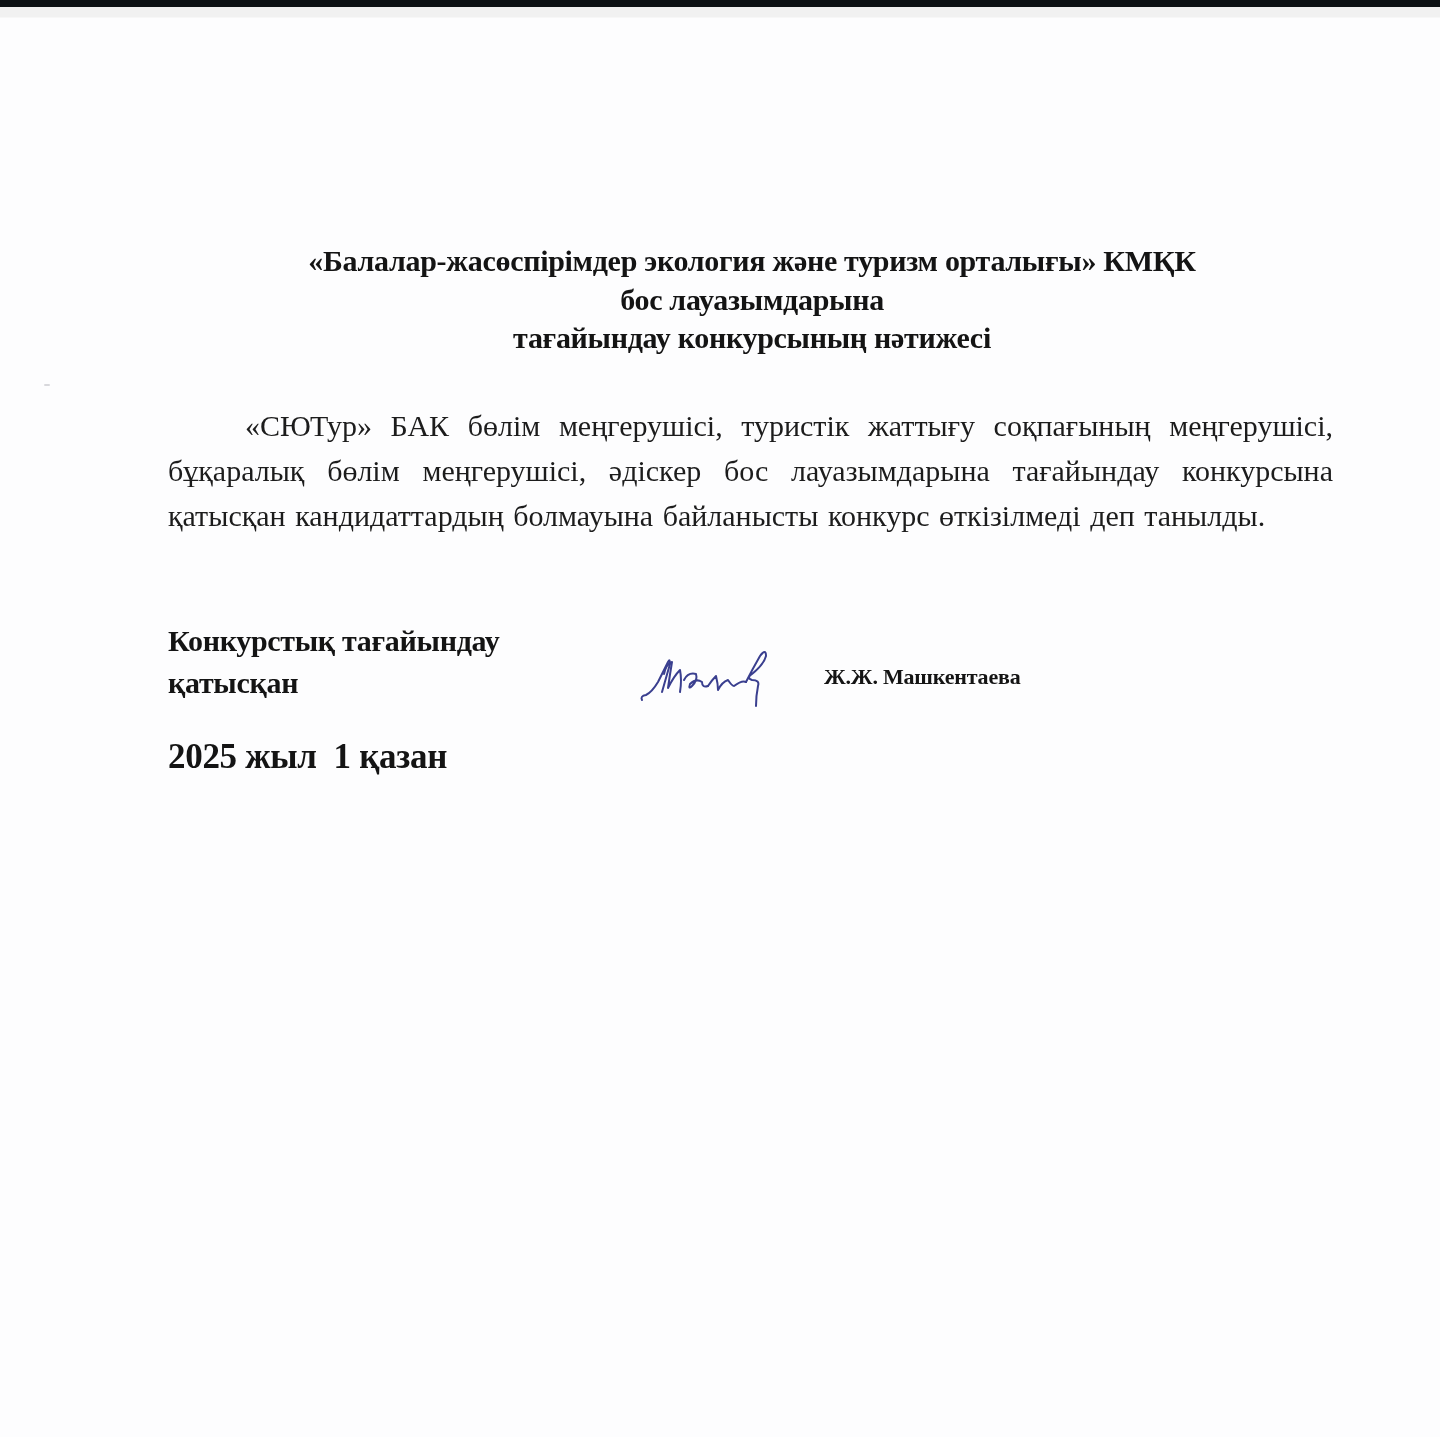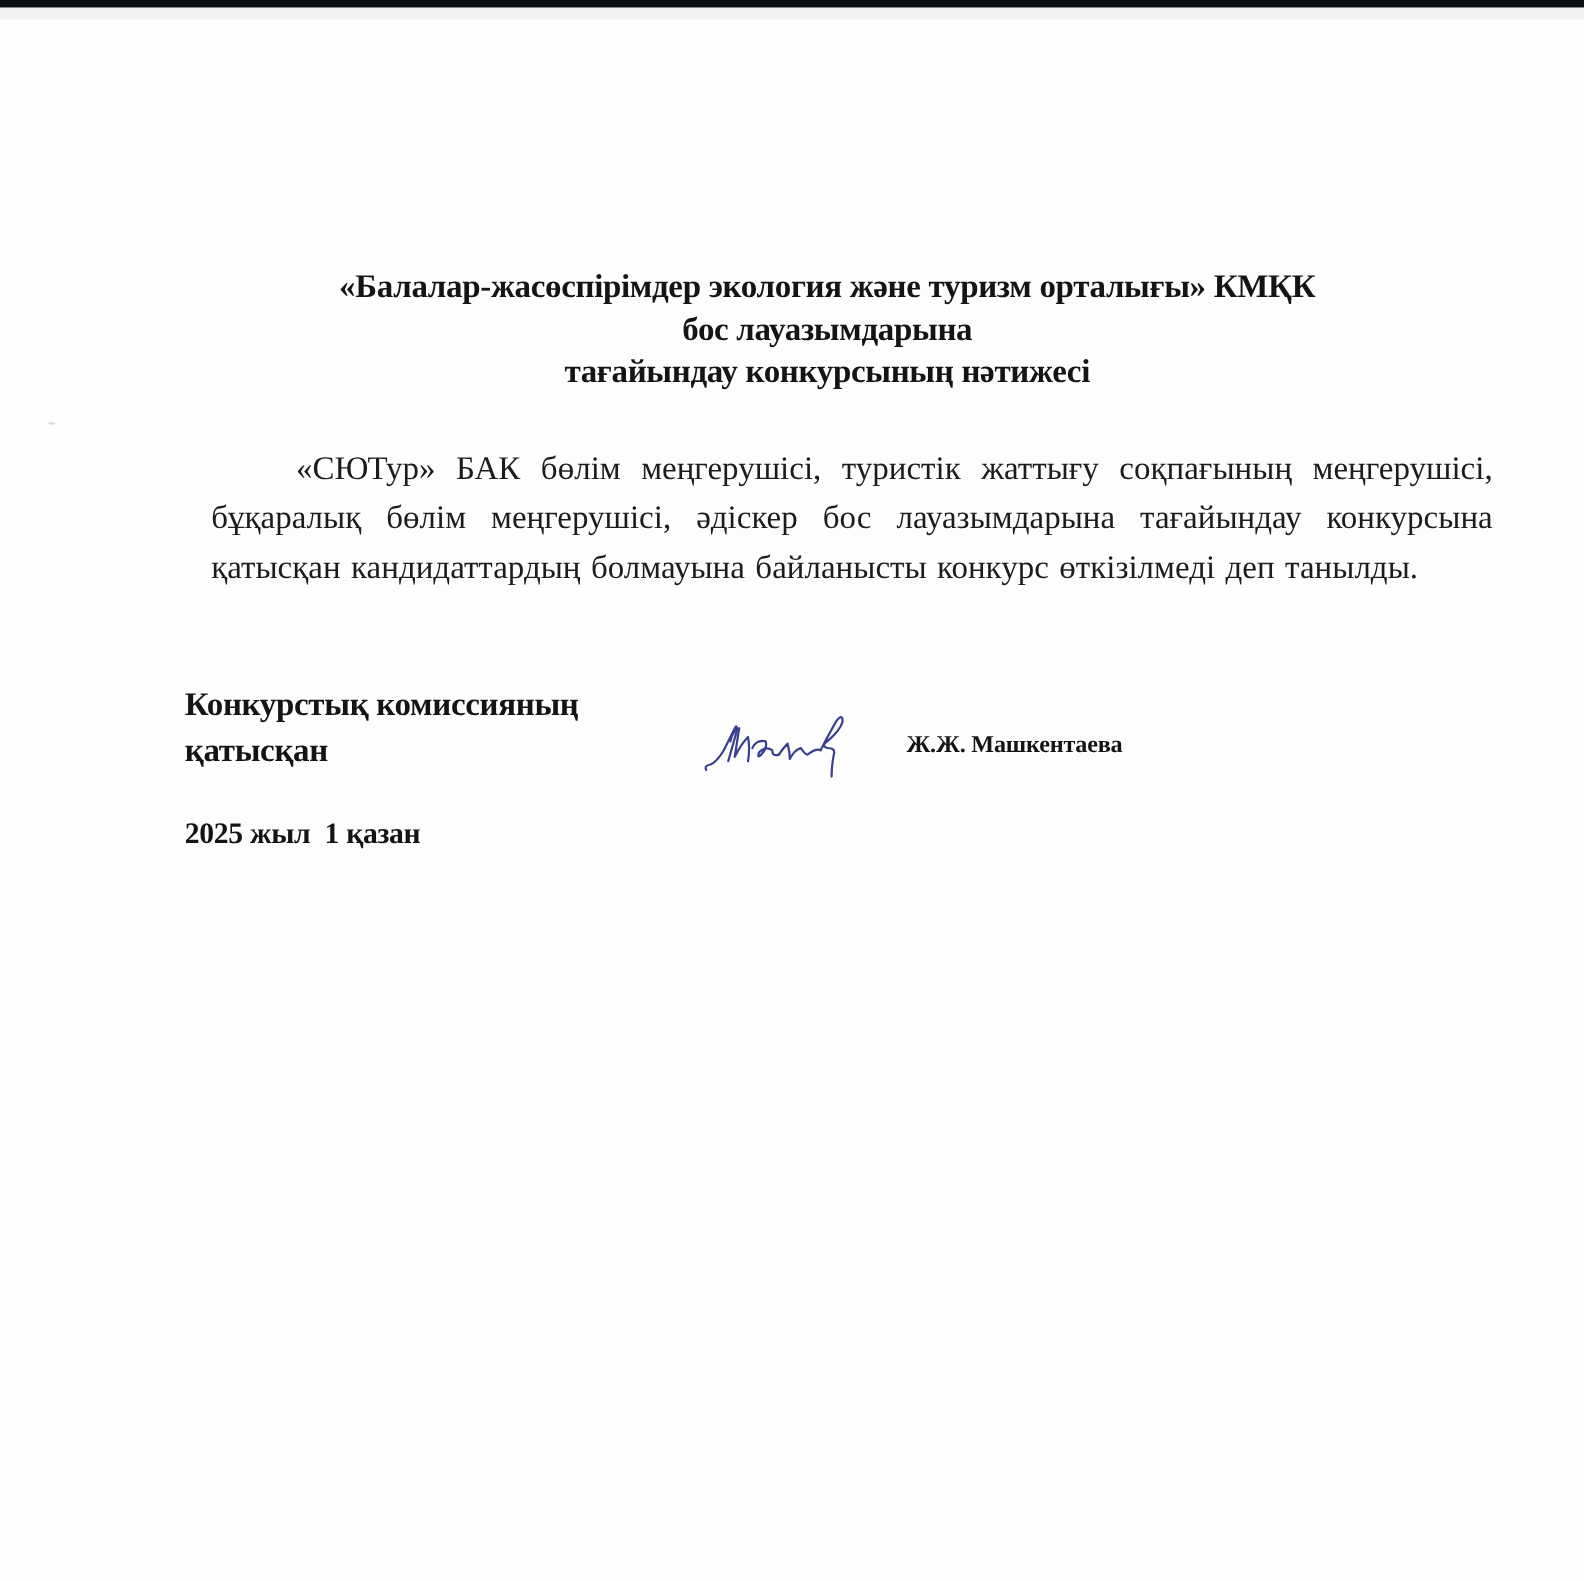--- a/index.html
+++ b/index.html
@@ -56,21 +56,20 @@
       position: absolute;
       left: 168px;
       top: 404px;
       width: 1165px;
       font-size: 30px;
       line-height: 44.8px;
       text-align: justify;
       text-align-last: left;
       color: #1c1c1c;
       word-spacing: 2px;
-      margin-left: 24px;
     }
     .body-text .indent {
       display: inline-block;
       width: 77px;
     }
     .sig-label {
       position: absolute;
       left: 168px;
       top: 620px;
       font-weight: bold;
@@ -96,21 +95,21 @@
       line-height: 36px;
       color: #141414;
       white-space: nowrap;
       letter-spacing: -0.2px;
     }
     .date {
       position: absolute;
       left: 168px;
       top: 739px;
       font-weight: bold;
-      font-size: 27px;
+      font-size: 35px;
       line-height: 36px;
       color: #141414;
       white-space: pre;
       letter-spacing: -0.3px;
     }
     .speck {
       position: absolute;
       width: 6px; height: 2px;
       background: #d8d8dc;
       border-radius: 1px;
@@ -128,21 +127,21 @@
 
 <div class="title">
   <div>«Балалар-жасөспірімдер экология және туризм орталығы» КМҚК</div>
   <div>бос лауазымдарына</div>
   <div>тағайындау конкурсының нәтижесі</div>
 </div>
 
 <div class="body-text"><span class="indent"></span><span>«СЮТур» БАК бөлім меңгерушісі, туристік жаттығу соқпағының меңгерушісі, бұқаралық бөлім меңгерушісі, әдіскер бос лауазымдарына тағайындау конкурсына қатысқан кандидаттардың болмауына байланысты конкурс өткізілмеді деп танылды.</span></div>
 
 <div class="sig-label">
-  <div>Конкурстық комиссияның</div>
+  <div>Конкурстық тағайындау</div>
   <div>қатысқан</div>
 </div>
 
 <svg class="signature" viewBox="0 0 150 72">
   <g fill="none" stroke="#3a3f8f" stroke-width="2" stroke-linecap="round" stroke-linejoin="round">
     <path d="M6 60 Q4 56 10 55 Q16 52 22 42 Q28 30 32 22 Q34 18 34 24 Q30 38 26 52"></path>
     <path d="M28 34 Q30 24 36 22 Q34 34 32 48 Q38 36 44 30 Q46 40 44 52"></path>
     <path d="M48 40 Q52 32 60 34 Q62 40 56 46 Q52 50 54 44 Q60 38 66 42 Q66 48 72 46"></path>
     <path d="M72 46 Q76 40 80 36 Q82 44 82 50 Q86 42 92 40 Q96 46 98 46 Q106 40 110 42"></path>
     <path d="M110 42 Q116 30 124 16 Q130 8 130 16 Q128 24 116 34 Q110 38 116 40 Q124 40 122 46 Q120 56 120 66"></path>

